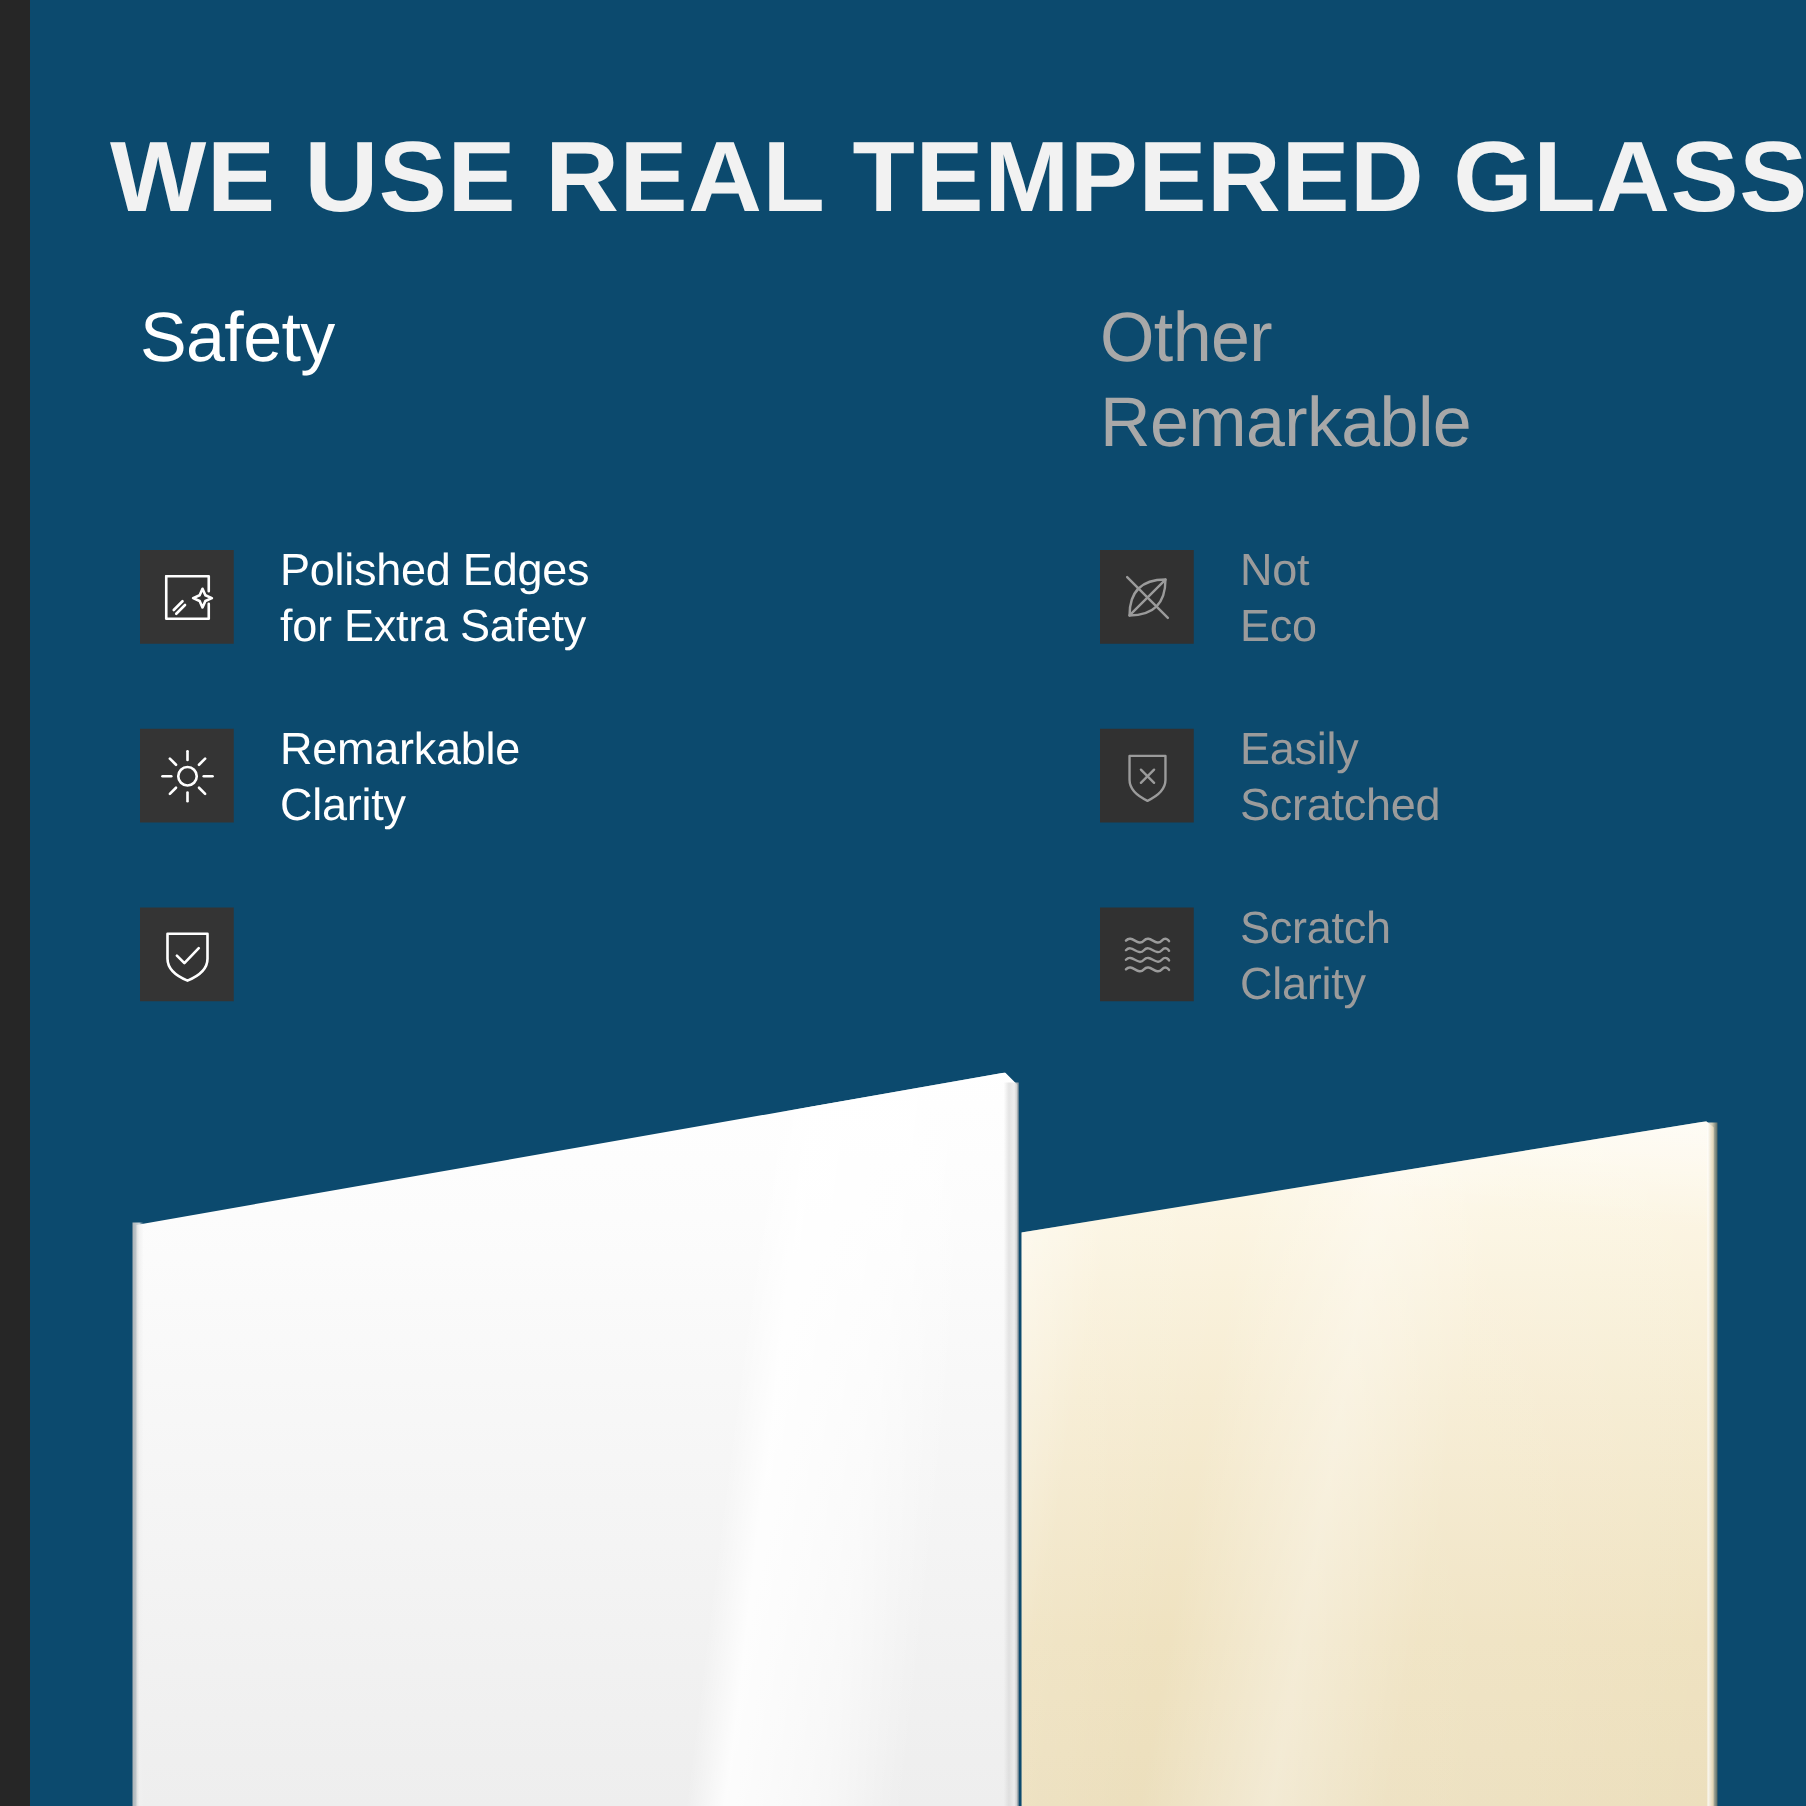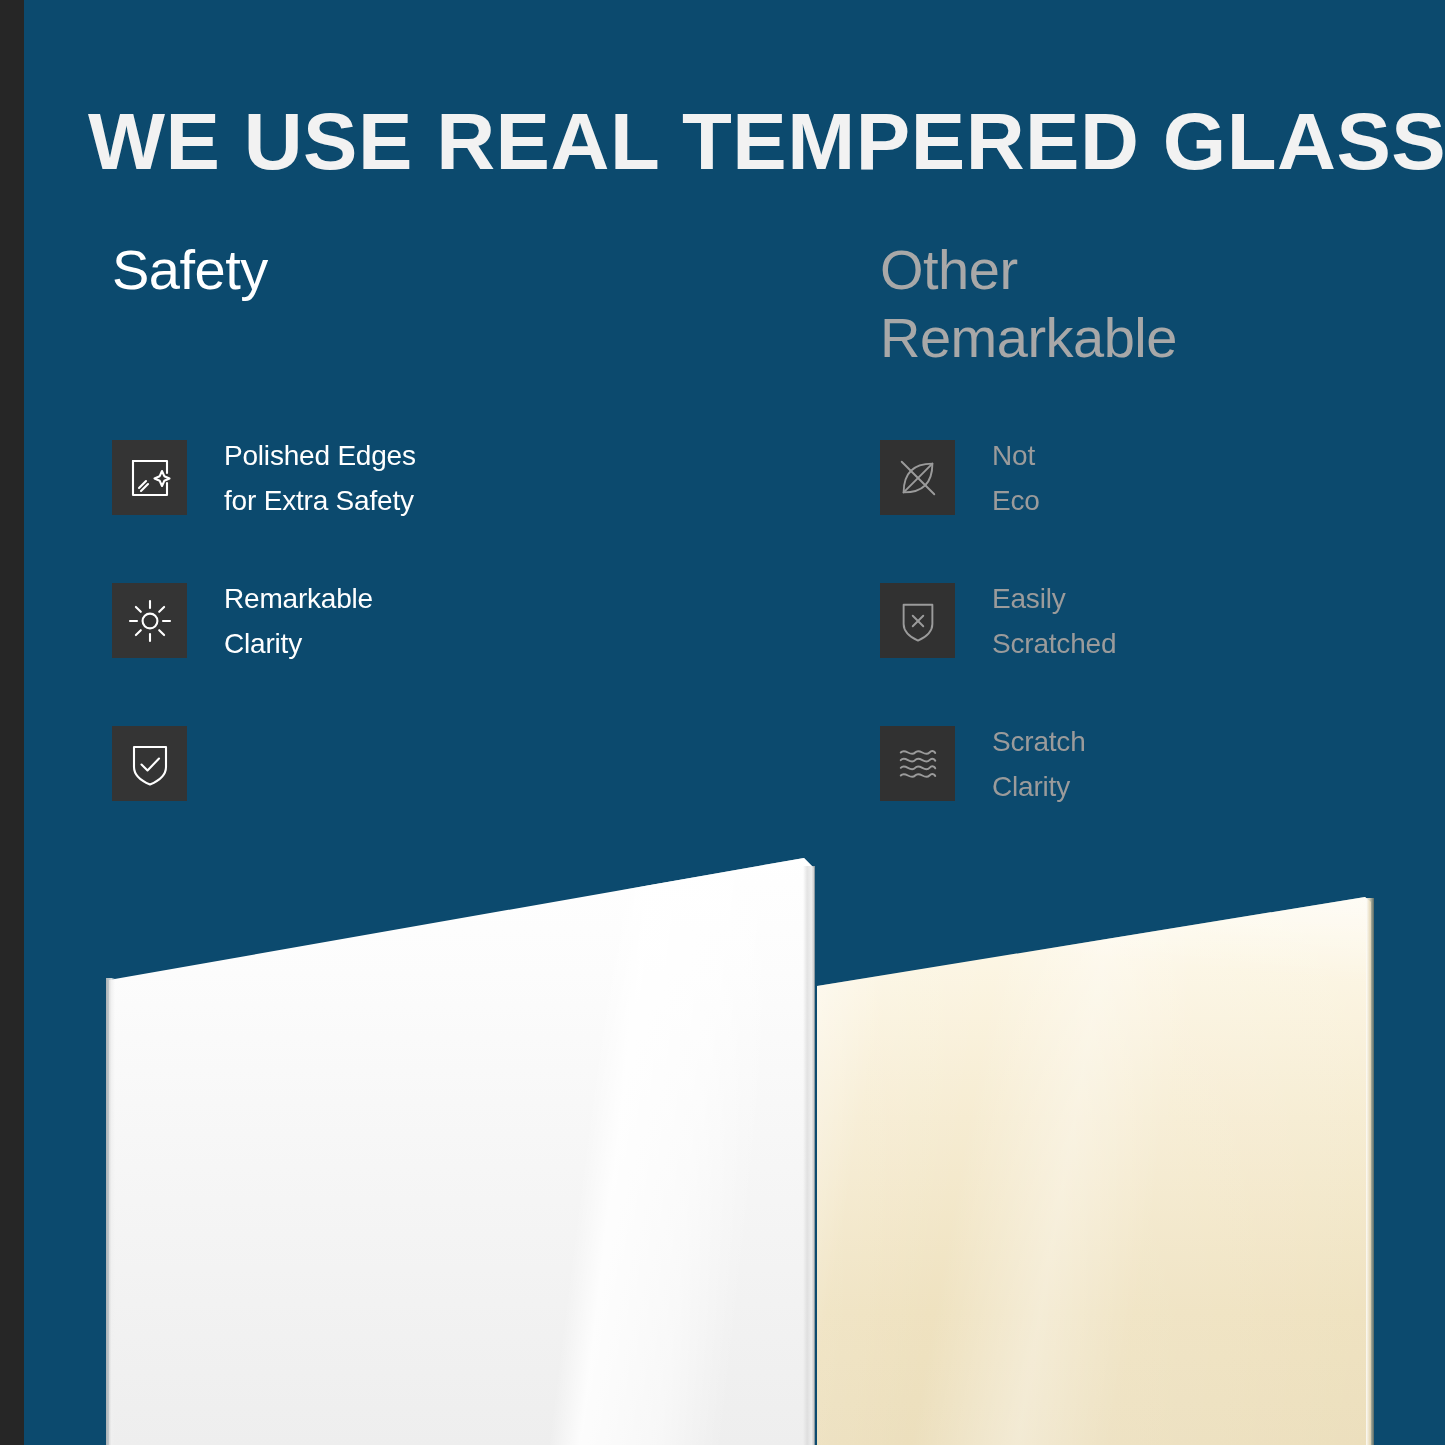--- a/index.html
+++ b/index.html
@@ -87,21 +87,21 @@
     height: 75px;
     min-width: 75px;
     background: #343434;
     display: flex;
     align-items: center;
     justify-content: center;
   }
   .col-right .icon-box { background: #313131; }
   .feature-label {
     margin-left: 37px;
-    font-size: 28px;
+    font-size: 36px;
     line-height: 45px;
     font-weight: 400;
     letter-spacing: -0.2px;
     white-space: pre-line;
   }
   .col-left  .feature-label { color: #ffffff; }
   .col-right .feature-label { color: #9b9b9b; }
 
   .icon-svg { display: block; }
 

